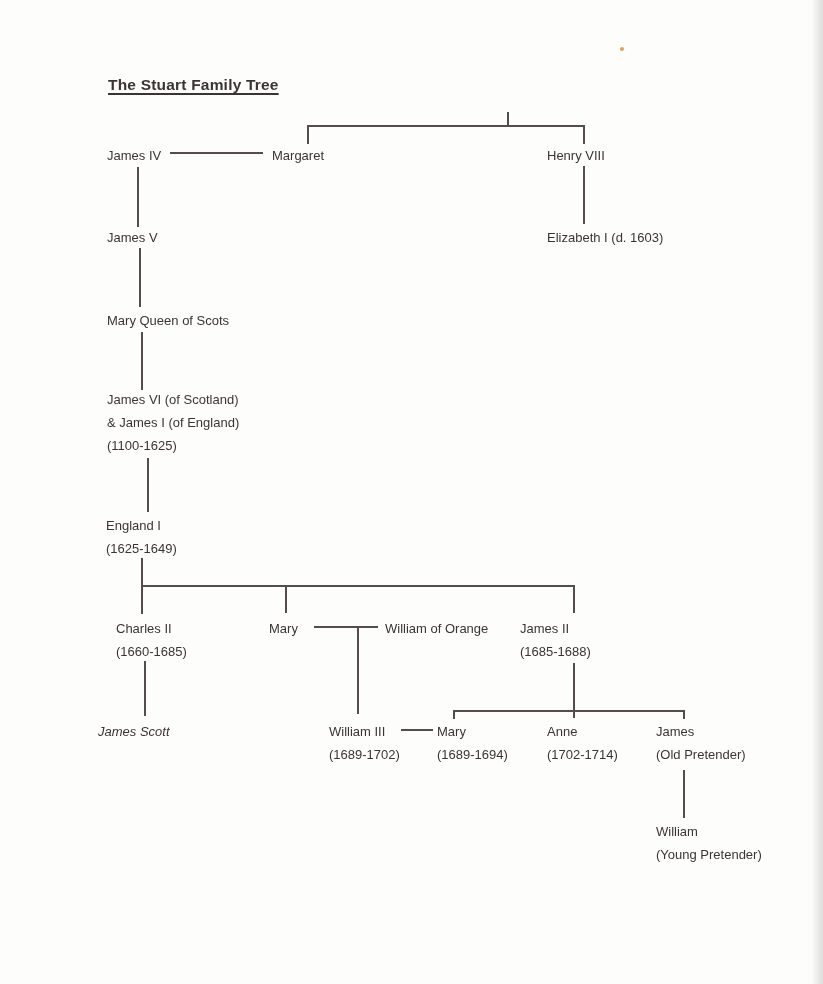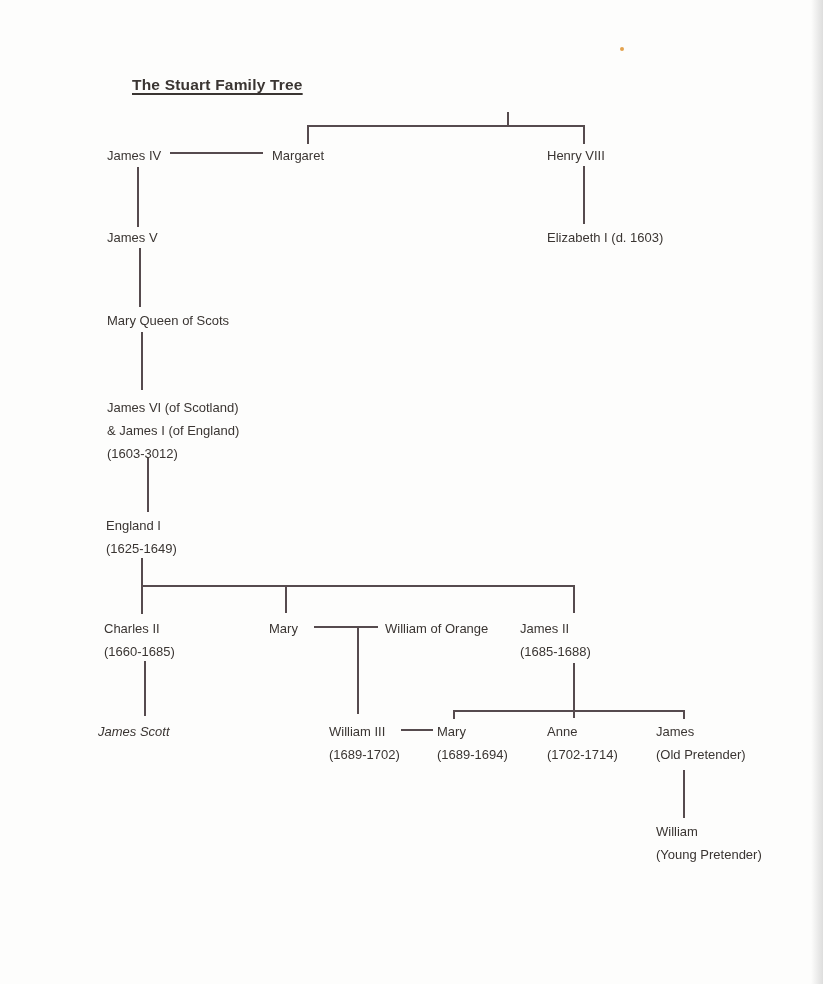--- a/index.html
+++ b/index.html
@@ -13,21 +13,20 @@
     overflow: hidden;
   }
   .title {
     position: absolute;
     font-size: 15.5px;
     font-weight: bold;
     text-decoration: underline;
     text-underline-offset: 3px;
     text-decoration-thickness: 1.5px;
     letter-spacing: 0.2px;
-    margin-left: 24px;
   }
   .node {
     position: absolute;
     font-size: 13px;
     line-height: 23px;
     white-space: nowrap;
   }
   .italic { font-style: italic; }
   .hline, .vline {
     position: absolute;
@@ -90,32 +89,32 @@
 
   <div class="node" style="left:107px; top:144px">James IV</div>
   <div class="node" style="left:272px; top:144px">Margaret</div>
   <div class="node" style="left:547px; top:144px">Henry VIII</div>
 
   <div class="node" style="left:107px; top:226px">James V</div>
   <div class="node" style="left:547px; top:226px">Elizabeth I (d. 1603)</div>
 
   <div class="node" style="left:107px; top:309px">Mary Queen of Scots</div>
 
-  <div class="node" style="left:107px; top:396px">
+  <div class="node" style="left:107px; top:388px">
     <div>James VI (of Scotland)</div>
     <div>&amp; James I (of England)</div>
-    <div>(1603-3012)</div>
+    <div>(1100-1625)</div>
   </div>
 
   <div class="node" style="left:106px; top:514px">
     <div>England I</div>
     <div>(1625-1649)</div>
   </div>
 
-  <div class="node" style="left:104px; top:617px">
+  <div class="node" style="left:116px; top:617px">
     <div>Charles II</div>
     <div>(1660-1685)</div>
   </div>
   <div class="node" style="left:269px; top:617px">Mary</div>
   <div class="node" style="left:385px; top:617px">William of Orange</div>
   <div class="node" style="left:520px; top:617px">
     <div>James II</div>
     <div>(1685-1688)</div>
   </div>
 

